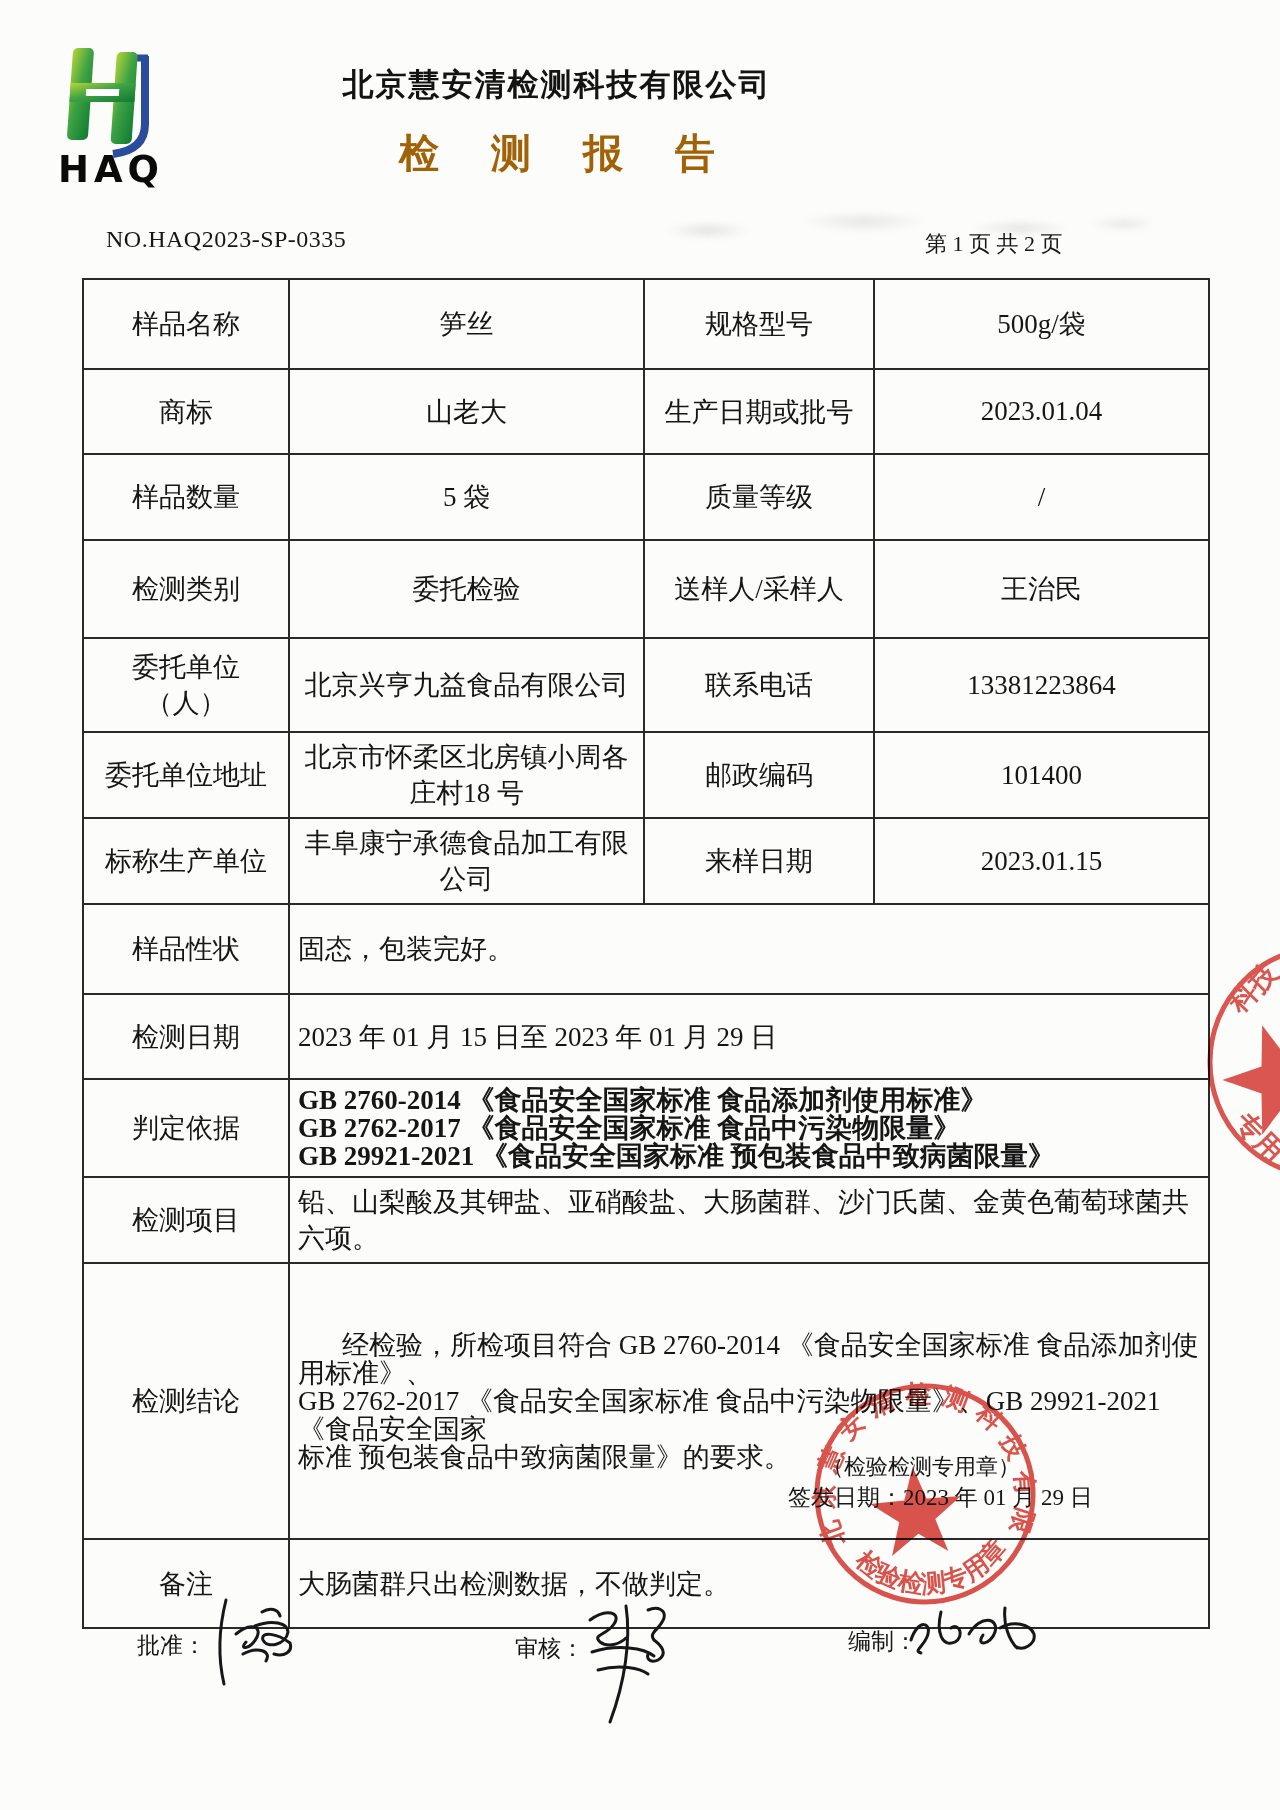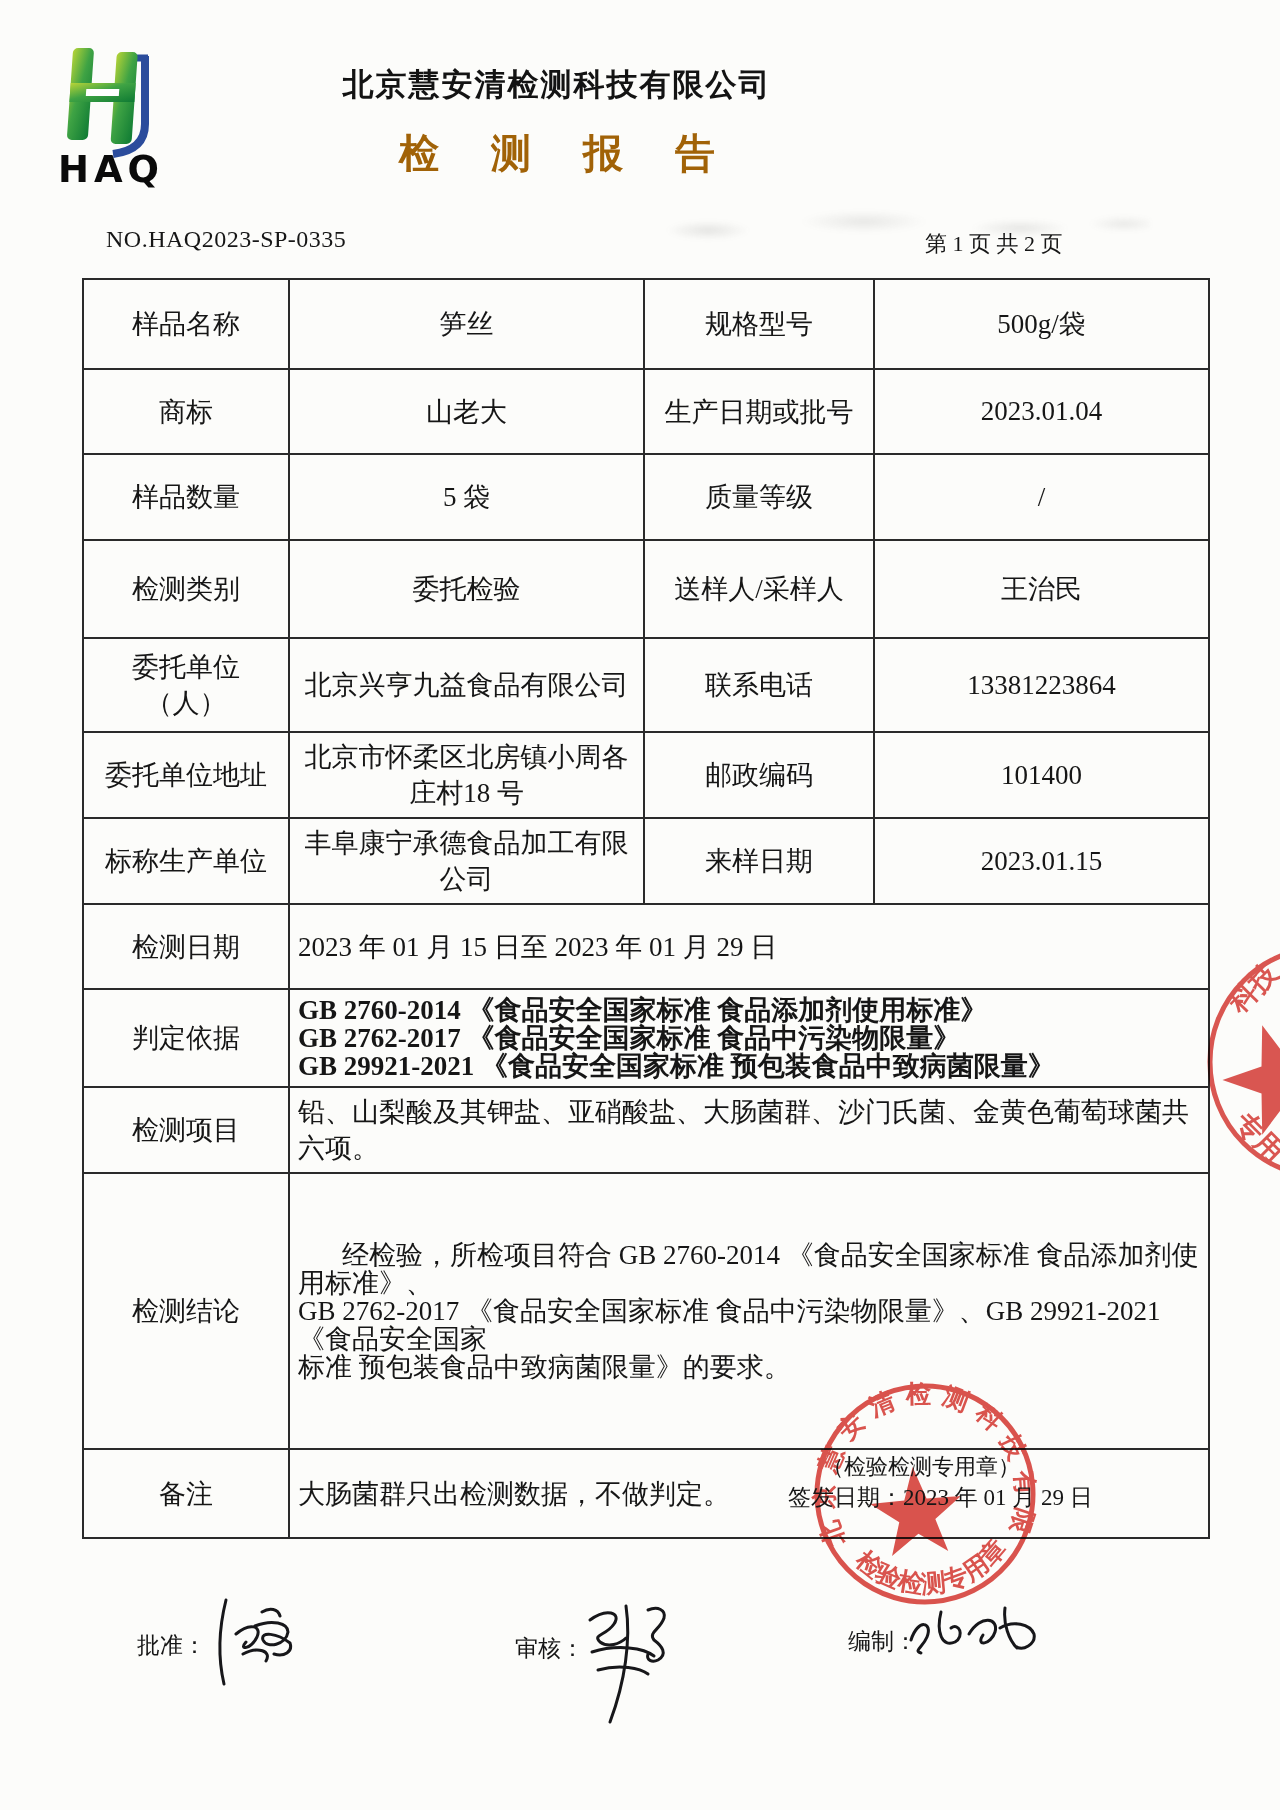--- a/index.html
+++ b/index.html
@@ -145,20 +145,24 @@
       <td class="lbl">委托单位地址</td>
       <td class="val">北京市怀柔区北房镇小周各庄村18 号</td>
       <td class="lbl">邮政编码</td>
       <td class="val">101400</td>
     </tr>
     <tr class="r6">
       <td class="lbl">标称生产单位</td>
       <td class="val">丰阜康宁承德食品加工有限公司</td>
       <td class="lbl">来样日期</td>
       <td class="val">2023.01.15</td>
+    </tr>
+    <tr class="r7">
+      <td class="lbl">样品性状</td>
+      <td class="val-left" colspan="3">固态，包装完好。</td>
     </tr>
     <tr class="r8">
       <td class="lbl">检测日期</td>
       <td class="val-left" colspan="3">2023 年 01 月 15 日至 2023 年 01 月 29 日</td>
     </tr>
     <tr class="r9">
       <td class="lbl">判定依据</td>
       <td class="basis-cell val-left" colspan="3">
         <div class="bline">GB 2760-2014 《食品安全国家标准 食品添加剂使用标准》</div>
         <div class="bline">GB 2762-2017 《食品安全国家标准 食品中污染物限量》</div>

